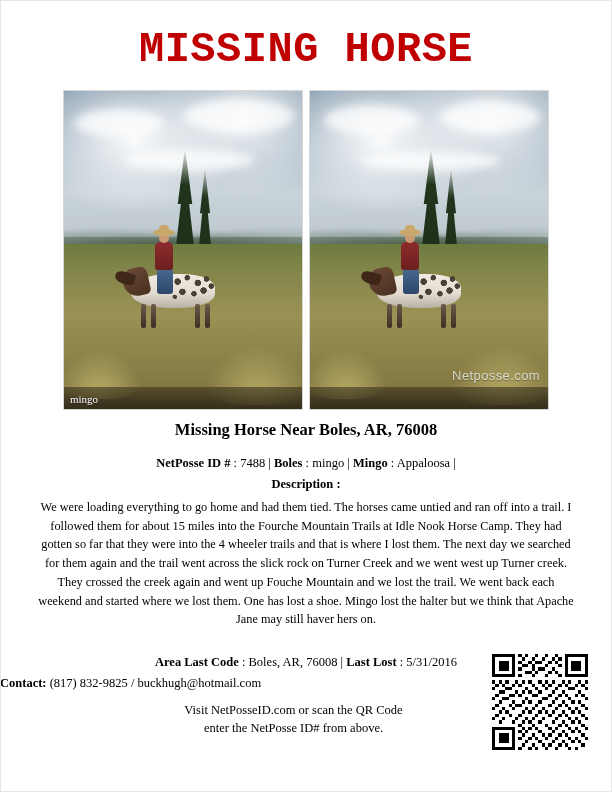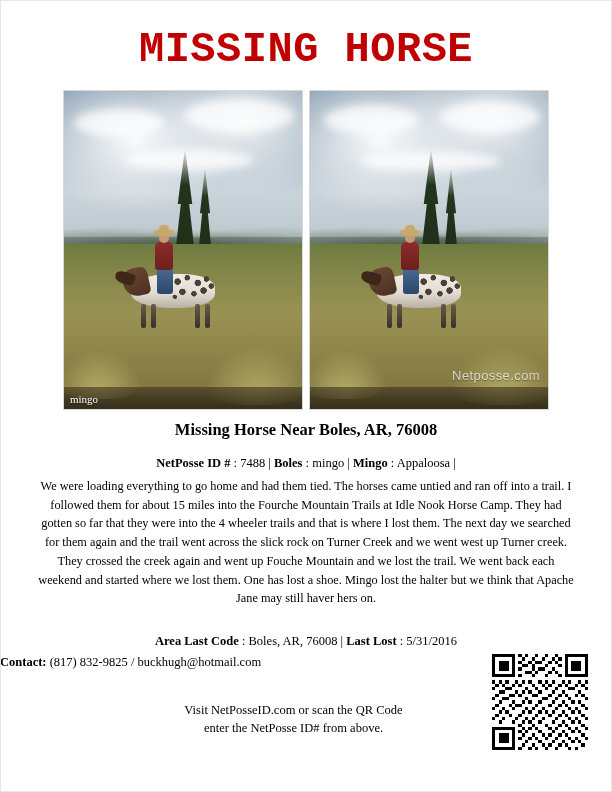--- a/index.html
+++ b/index.html
@@ -426,20 +426,21 @@
     <span> : </span><span>7488</span>
     <span> | </span>
     <b>Boles</b>
     <span> : </span><span>mingo</span>
     <span> | </span>
     <b>Mingo</b>
     <span> : </span><span>Appaloosa</span>
     <span> |</span>
   </div>
 
+  <div class="desc-label">Description :</div>
 
   <div class="desc-body">We were loading everything to go home and had them tied. The horses came untied and ran off into a trail. I followed them for about 15 miles into the Fourche Mountain Trails at Idle Nook Horse Camp. They had gotten so far that they were into the 4 wheeler trails and that is where I lost them. The next day we searched for them again and the trail went across the slick rock on Turner Creek and we went west up Turner creek. They crossed the creek again and went up Fouche Mountain and we lost the trail. We went back each weekend and started where we lost them. One has lost a shoe. Mingo lost the halter but we think that Apache Jane may still haver hers on.</div>
 
   <div class="area-line">
     <b>Area Last Code</b>
     <span> : </span><span>Boles, AR, 76008</span>
     <span> | </span>
     <b>Last Lost</b>
     <span> : </span><span>5/31/2016</span>
   </div>

